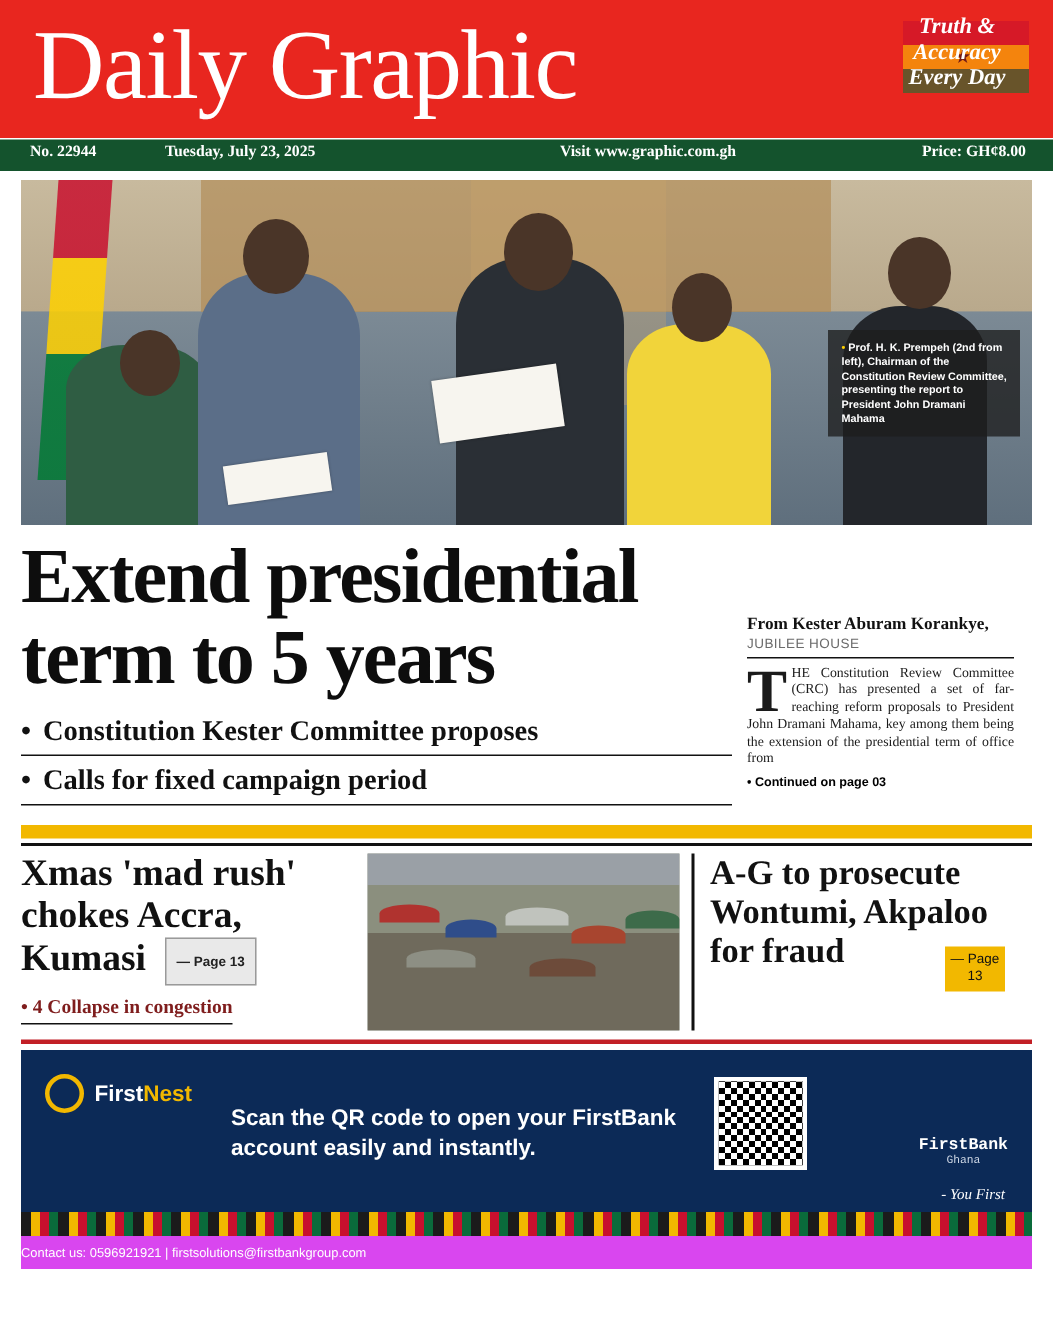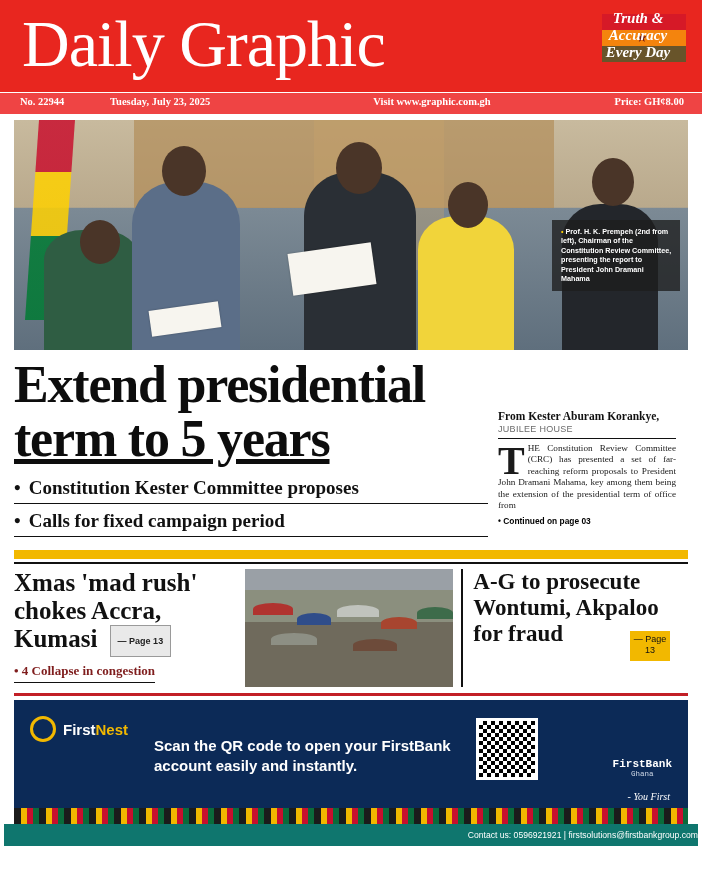--- a/index.html
+++ b/index.html
@@ -69,21 +69,21 @@
     position: absolute;
     left: 34px; top: 1px;
     color: #111;
     font-size: 13px;
     line-height: 13px;
   }
 
   
   .infobar {
     height: 22px;
-    background: #ef4444;
+    background: #14532d;
     border-top: 1px solid #fff;
     display: flex;
     align-items: center;
     color: #fff;
     font-size: 10.5px;
     font-family: "Liberation Serif", serif;
     font-weight: bold;
     padding: 0 18px 4px 20px;
     box-sizing: border-box;
   }
@@ -166,21 +166,21 @@
   .lead-left { width: 474px; }
   .headline {
     font-family: "Liberation Serif", serif;
     font-weight: bold;
     font-size: 52px;
     line-height: 54px;
     letter-spacing: -1.2px;
     color: #0d0d0d;
     margin: 0;
   }
-  .headline .l2 { display: block; text-decoration: underline; }
+  .headline .l2 { display: block; }
   .kickers {
     margin-top: 10px;
   }
   .kicker {
     font-family: "Liberation Serif", serif;
     font-weight: bold;
     font-size: 19px;
     line-height: 24px;
     color: #111;
     border-bottom: 1px solid #111;
@@ -393,29 +393,29 @@
 
   
   .kente {
     margin: 0 14px;
     height: 16px;
     background:
       repeating-linear-gradient(90deg,
         #1b1b1b 0 7px, #f2b800 7px 13px, #c8102e 13px 19px, #0a6b3b 19px 25px);
   }
   .contact {
-    margin: 0 4px;
+    margin: 0 14px;
     height: 22px;
-    background: #0f766e;
+    background: #d946ef;
     color: #ffffff;
     font-family: "Liberation Sans", sans-serif;
     font-size: 8.6px;
     display: flex;
     align-items: center;
-    justify-content: flex-end;
+    justify-content: flex-start;
   }
 </style>
 </head>
 <body>
 
 <div class="page">
 
   <div class="masthead">
     <div class="masthead-flag">
       <div class="fl-red"></div>

